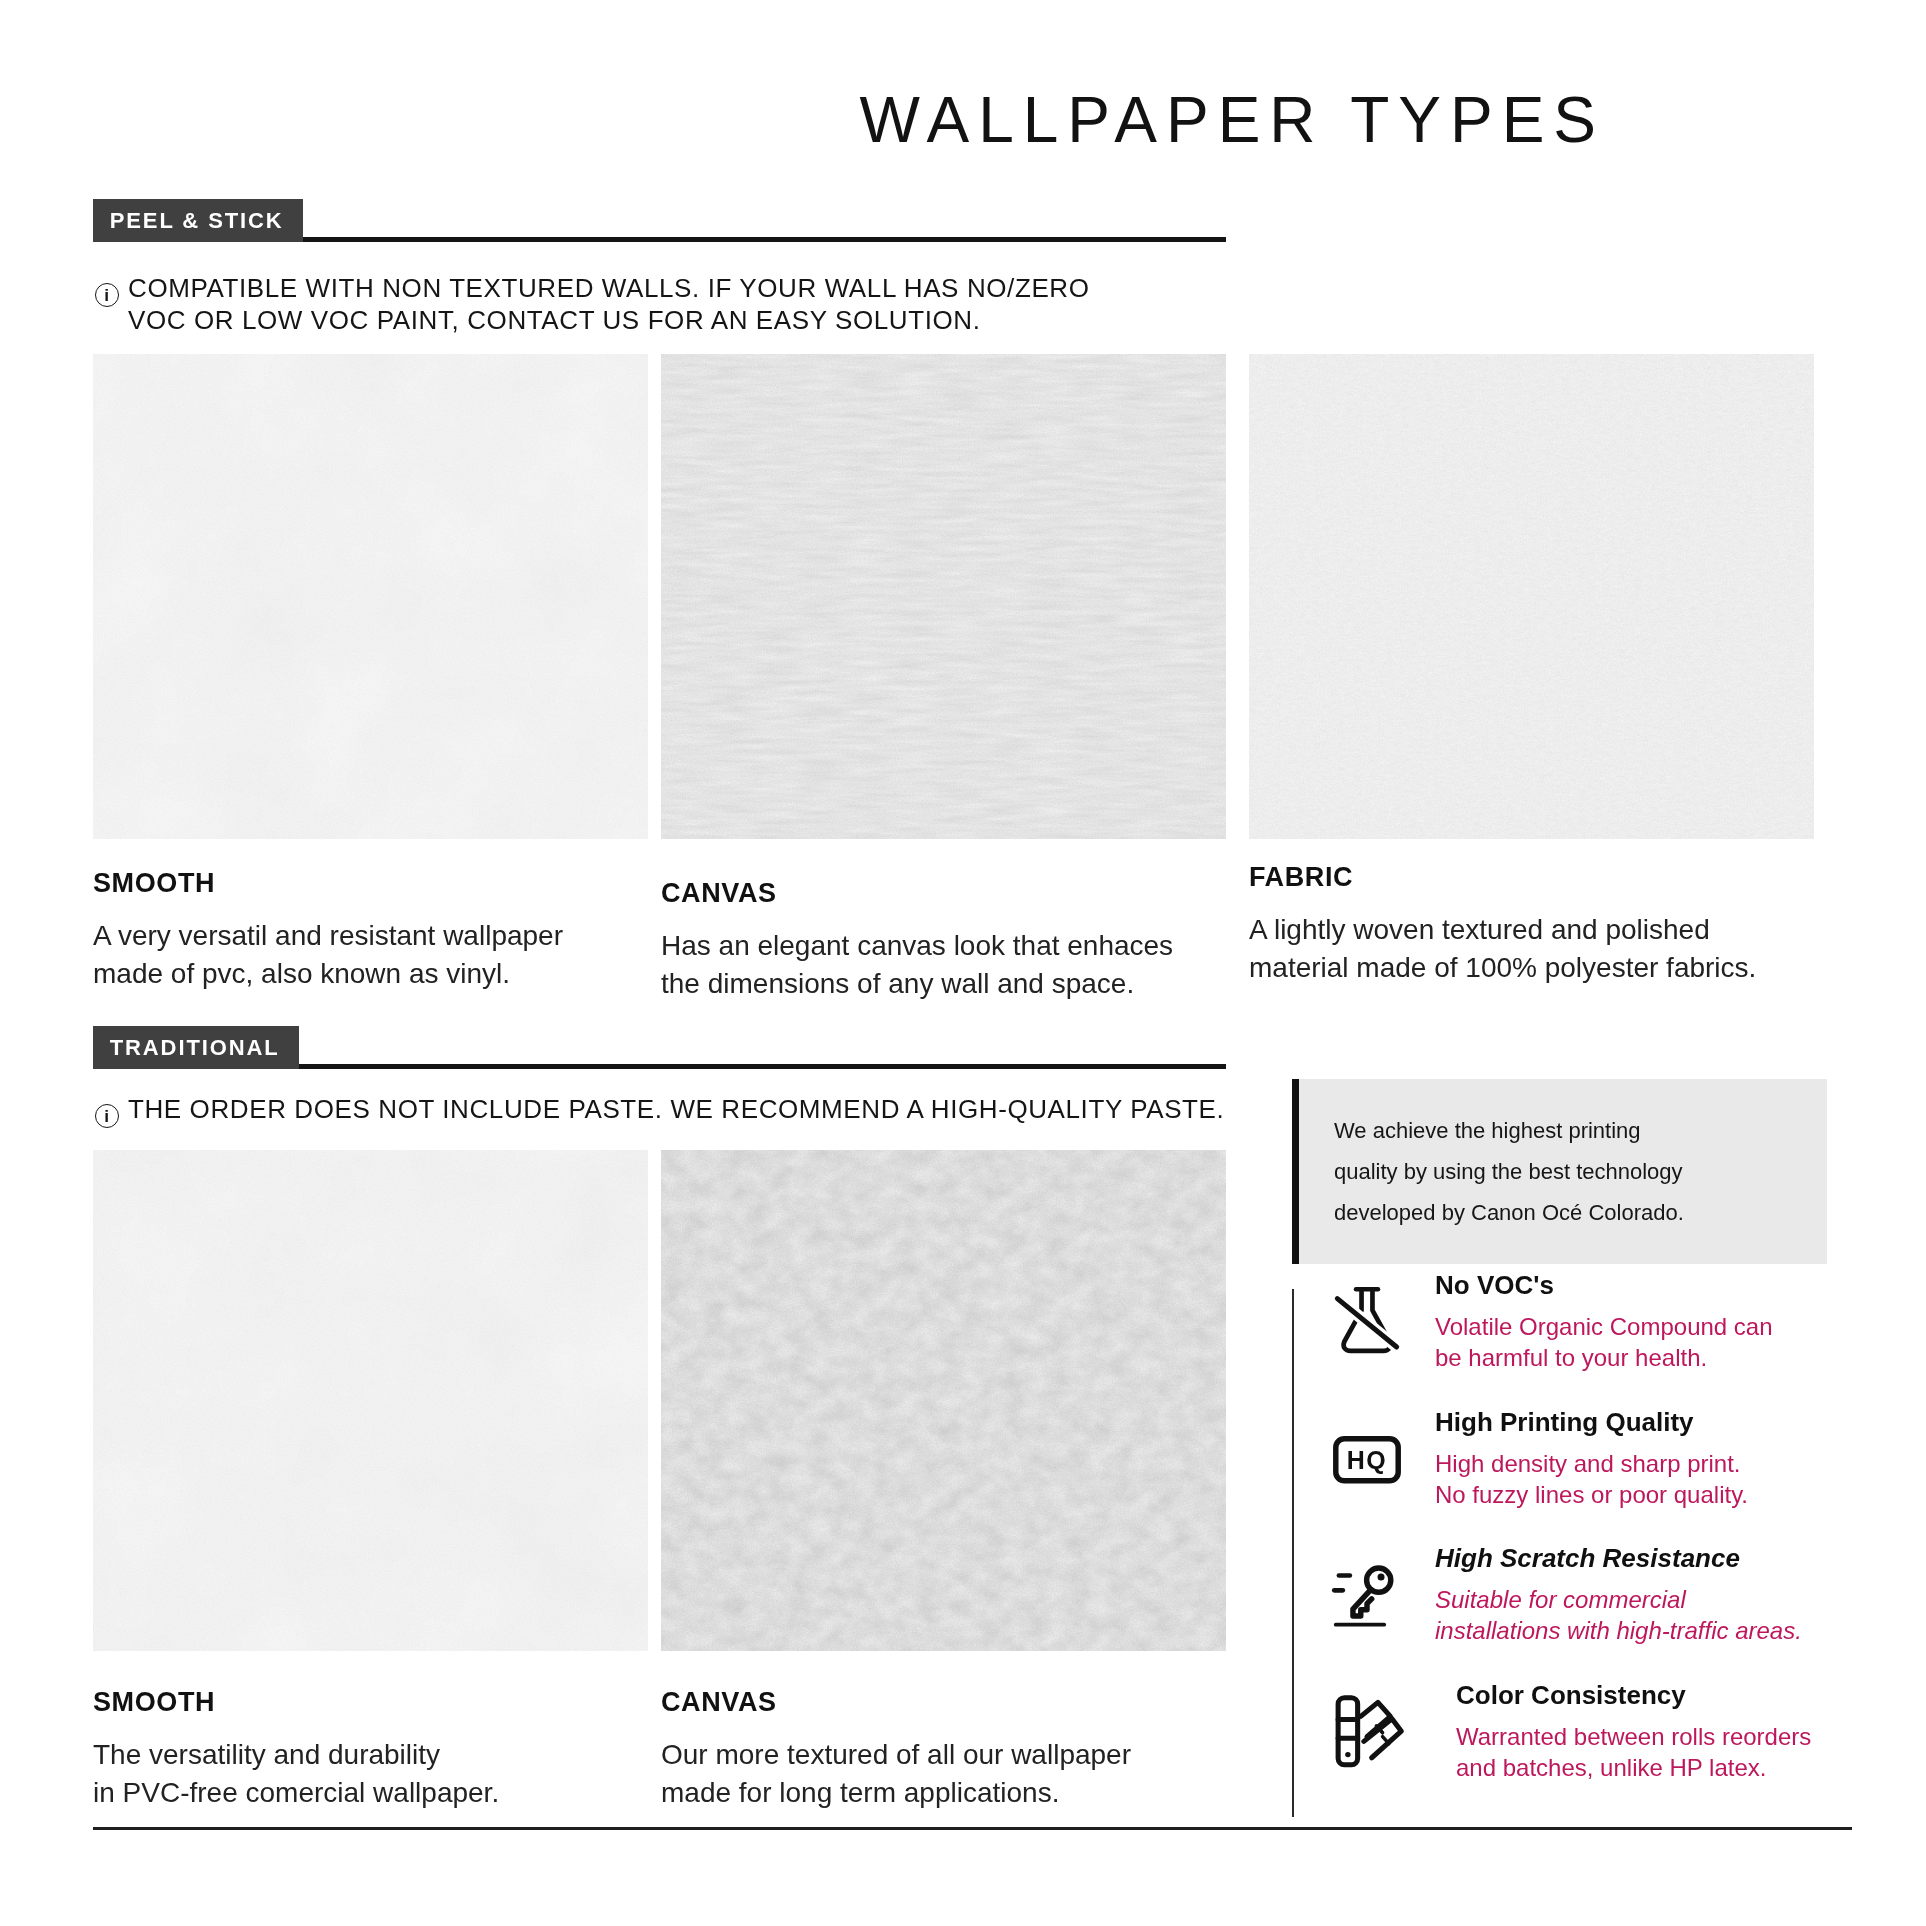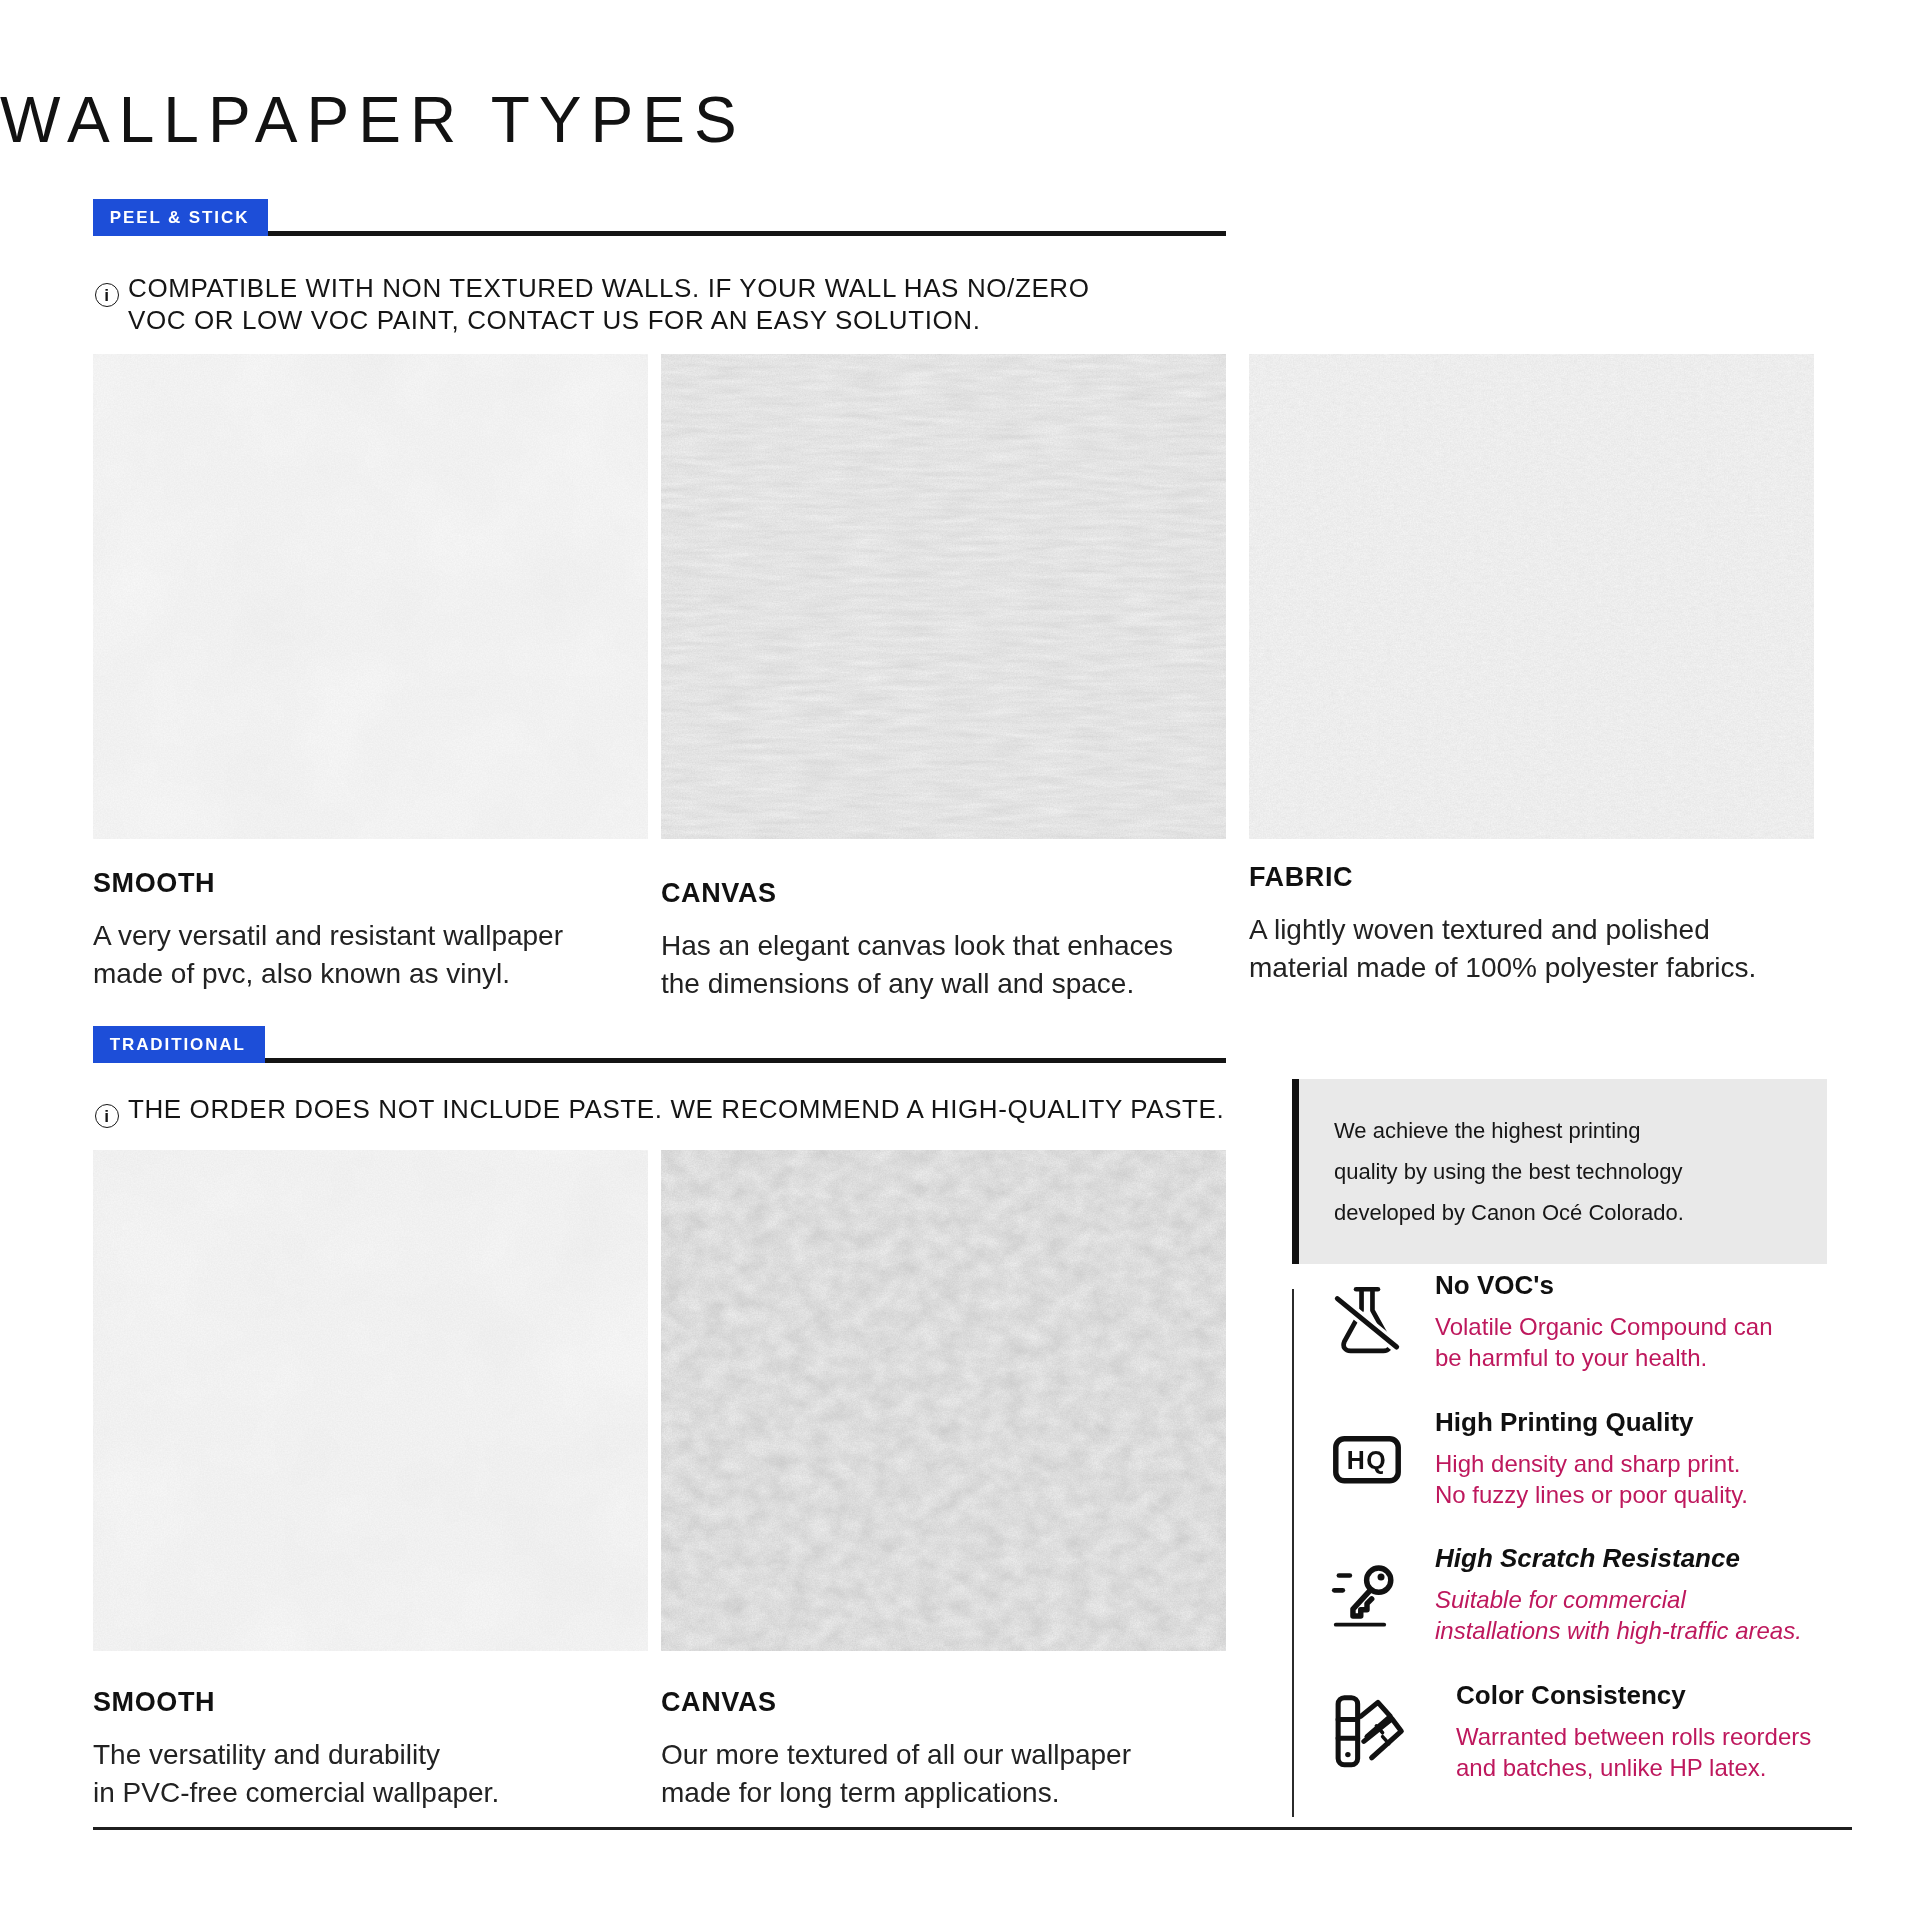--- a/index.html
+++ b/index.html
@@ -18,41 +18,41 @@
     height: 1926px;
     background: #ffffff;
   }
 
   
   .page-title {
     position: absolute;
     left: 0;
     top: 83px;
     width: 1605px;
-    text-align: left;
+    text-align: right;
     font-size: 64px;
     font-weight: 400;
     letter-spacing: 9px;
     color: #121212;
   }
 
   
   .tag-row {
     position: absolute;
     left: 93px;
     width: 1133px;
     border-bottom: 5.1px solid #141414;
   }
   #tag-row-peel { top: 199px; }
   #tag-row-trad { top: 1026px; }
   .tag {
     display: inline-block;
-    background: #1d4ed8;
+    background: #404040;
     color: #ffffff;
-    font-size: 17px;
+    font-size: 22px;
     font-weight: 700;
     letter-spacing: 1.9px;
     padding: 9px 19px 7.7px 16.7px;
     margin-bottom: -5.1px;
   }
 
   
   .note {
     position: absolute;
     left: 95px;

